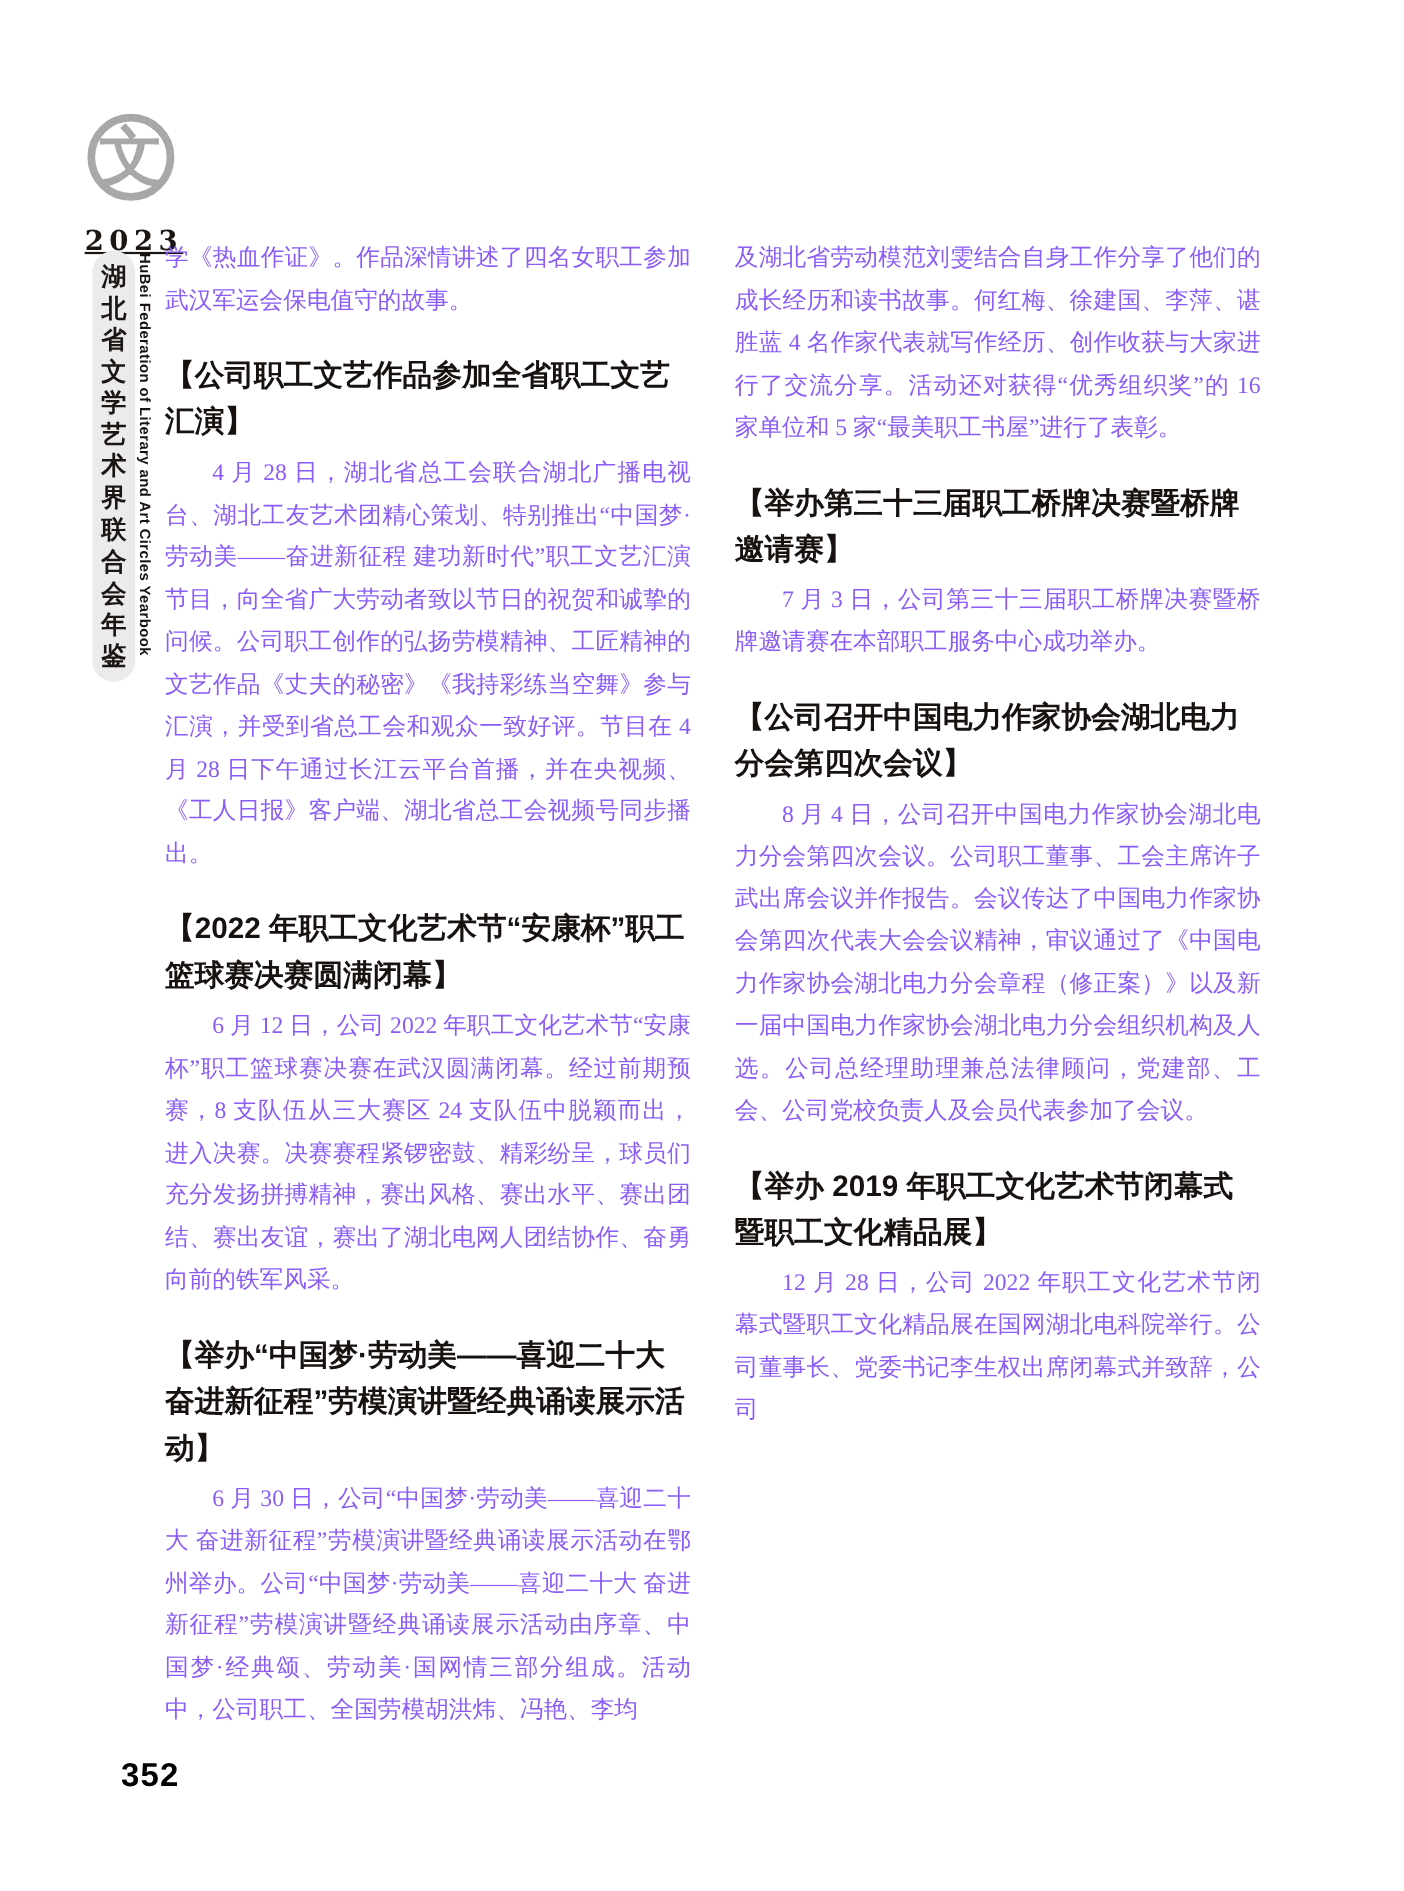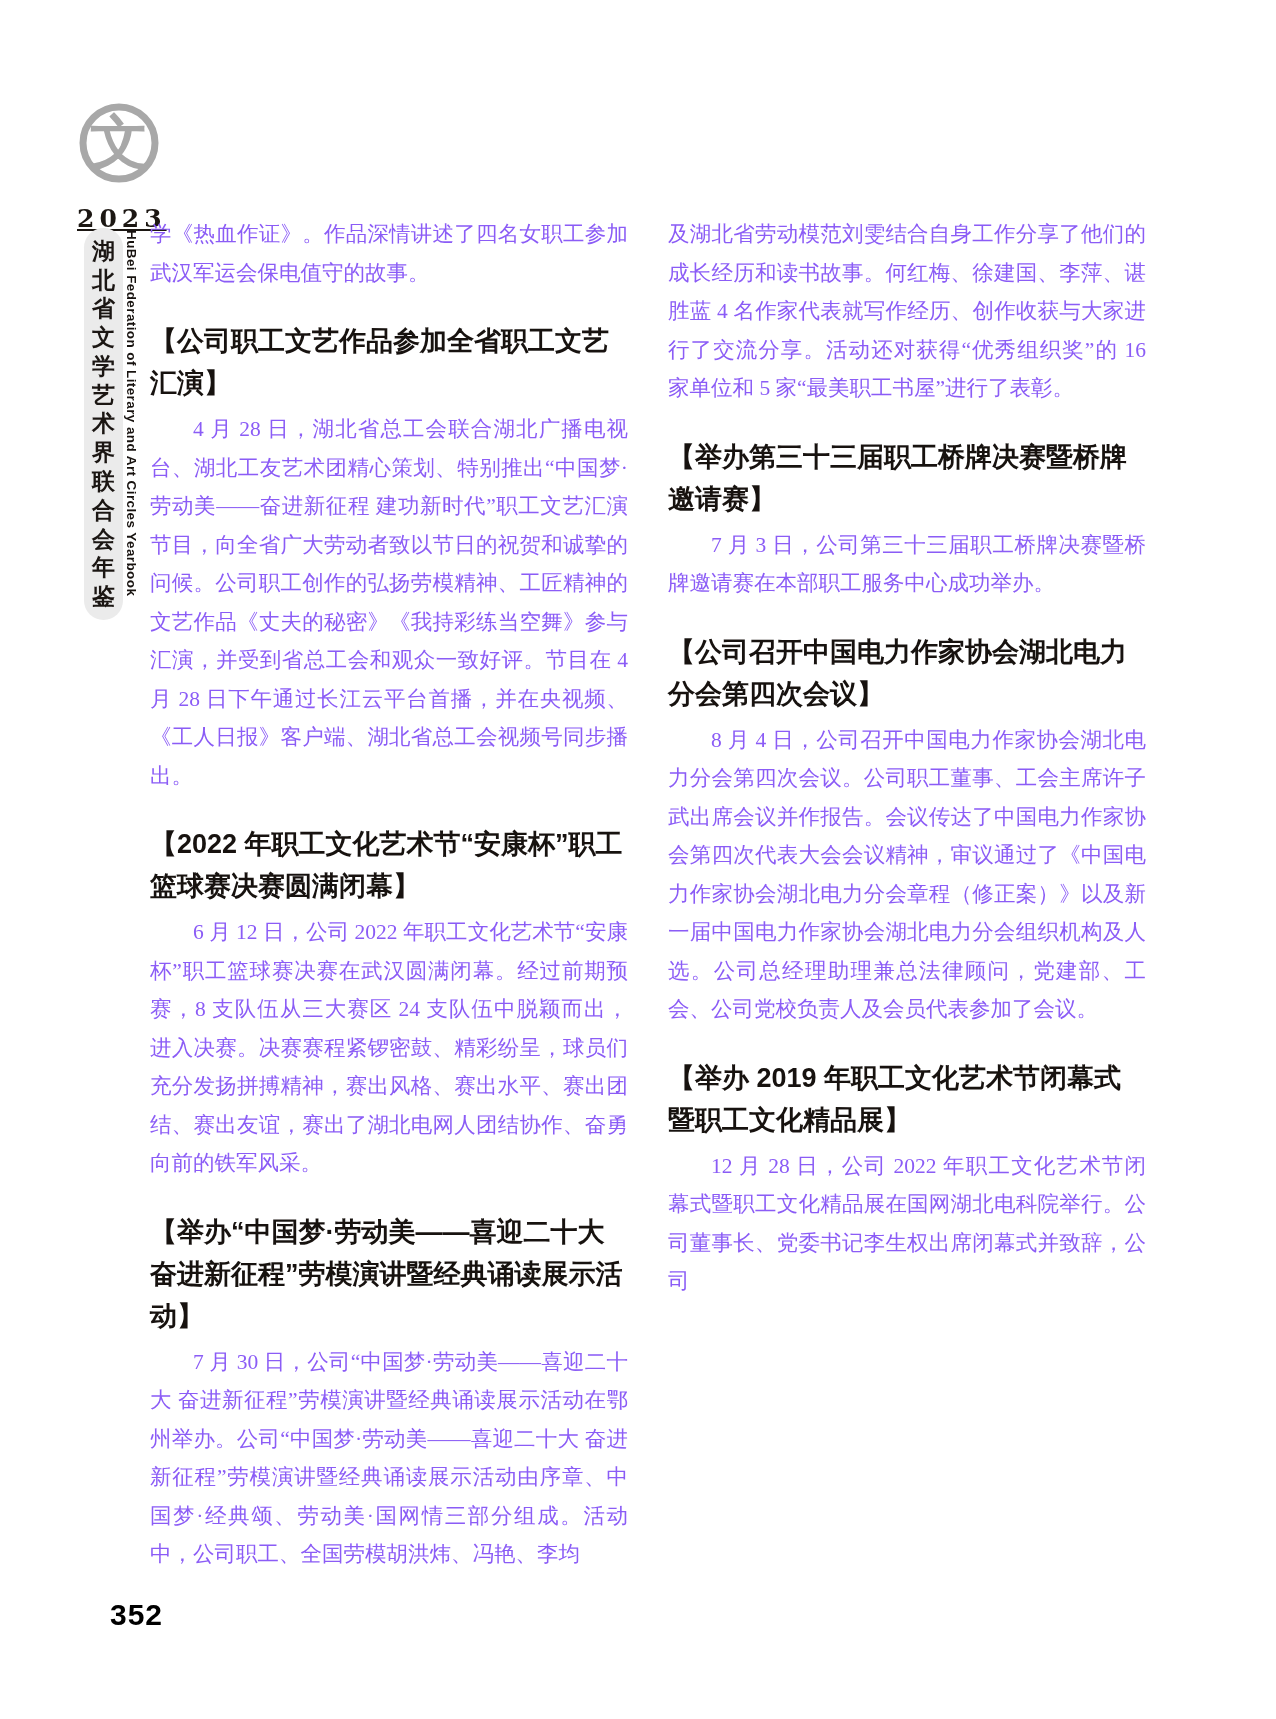--- a/index.html
+++ b/index.html
@@ -99,21 +99,21 @@
       <section class="entry">
         <h2 class="entry-title">【公司职工文艺作品参加全省职工文艺汇演】</h2>
         <p class="entry-body">4 月 28 日，湖北省总工会联合湖北广播电视台、湖北工友艺术团精心策划、特别推出“中国梦·劳动美——奋进新征程 建功新时代”职工文艺汇演节目，向全省广大劳动者致以节日的祝贺和诚挚的问候。公司职工创作的弘扬劳模精神、工匠精神的文艺作品《丈夫的秘密》《我持彩练当空舞》参与汇演，并受到省总工会和观众一致好评。节目在 4 月 28 日下午通过长江云平台首播，并在央视频、《工人日报》客户端、湖北省总工会视频号同步播出。</p>
       </section>
       <section class="entry">
         <h2 class="entry-title">【2022 年职工文化艺术节“安康杯”职工篮球赛决赛圆满闭幕】</h2>
         <p class="entry-body">6 月 12 日，公司 2022 年职工文化艺术节“安康杯”职工篮球赛决赛在武汉圆满闭幕。经过前期预赛，8 支队伍从三大赛区 24 支队伍中脱颖而出，进入决赛。决赛赛程紧锣密鼓、精彩纷呈，球员们充分发扬拼搏精神，赛出风格、赛出水平、赛出团结、赛出友谊，赛出了湖北电网人团结协作、奋勇向前的铁军风采。</p>
       </section>
       <section class="entry">
         <h2 class="entry-title">【举办“中国梦·劳动美——喜迎二十大 奋进新征程”劳模演讲暨经典诵读展示活动】</h2>
-        <p class="entry-body">7 月 30 日，公司“中国梦·劳动美——喜迎二十大 奋进新征程”劳模演讲暨经典诵读展示活动在鄂州举办。公司“中国梦·劳动美——喜迎二十大 奋进新征程”劳模演讲暨经典诵读展示活动由序章、中国梦·经典颂、劳动美·国网情三部分组成。活动中，公司职工、全国劳模胡洪炜、冯艳、李均</p>
+        <p class="entry-body">6 月 30 日，公司“中国梦·劳动美——喜迎二十大 奋进新征程”劳模演讲暨经典诵读展示活动在鄂州举办。公司“中国梦·劳动美——喜迎二十大 奋进新征程”劳模演讲暨经典诵读展示活动由序章、中国梦·经典颂、劳动美·国网情三部分组成。活动中，公司职工、全国劳模胡洪炜、冯艳、李均</p>
       </section>
     </main>
 
   <main class="col col-right">
       <section class="entry">
         <p class="entry-body cont">及湖北省劳动模范刘雯结合自身工作分享了他们的成长经历和读书故事。何红梅、徐建国、李萍、谌胜蓝 4 名作家代表就写作经历、创作收获与大家进行了交流分享。活动还对获得“优秀组织奖”的 16 家单位和 5 家“最美职工书屋”进行了表彰。</p>
       </section>
       <section class="entry">
         <h2 class="entry-title">【举办第三十三届职工桥牌决赛暨桥牌邀请赛】</h2>
         <p class="entry-body">7 月 3 日，公司第三十三届职工桥牌决赛暨桥牌邀请赛在本部职工服务中心成功举办。</p>

